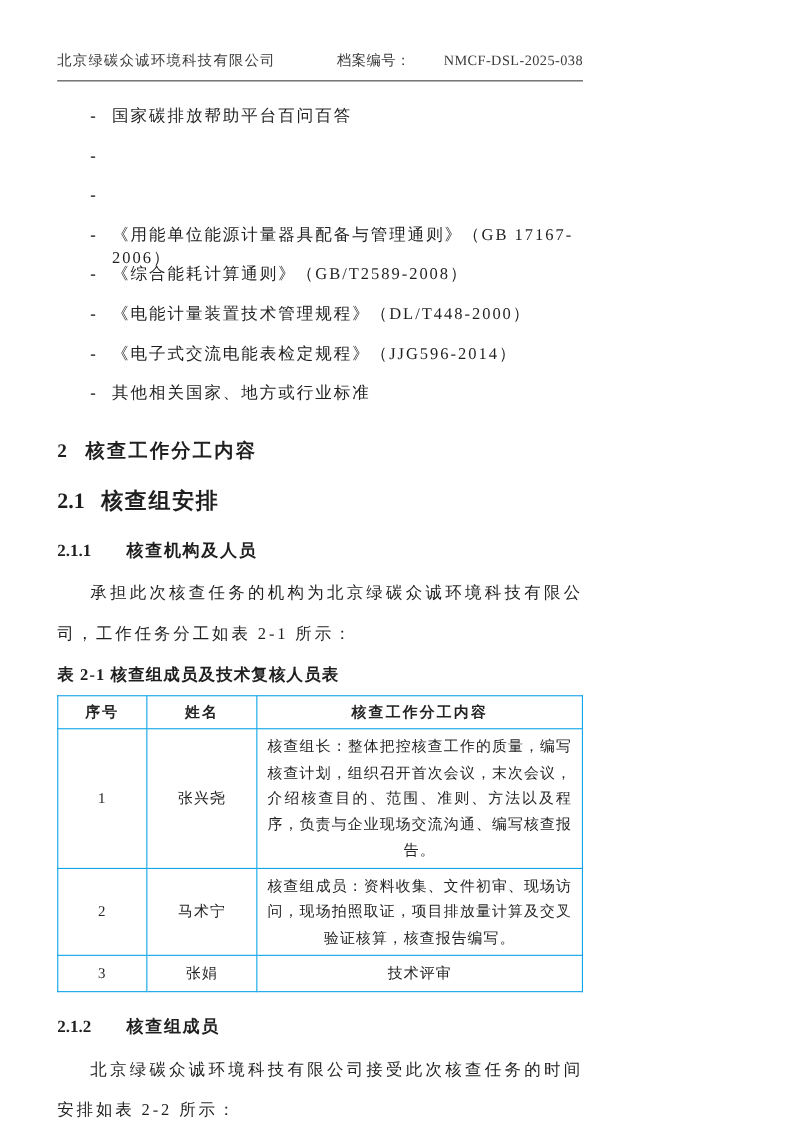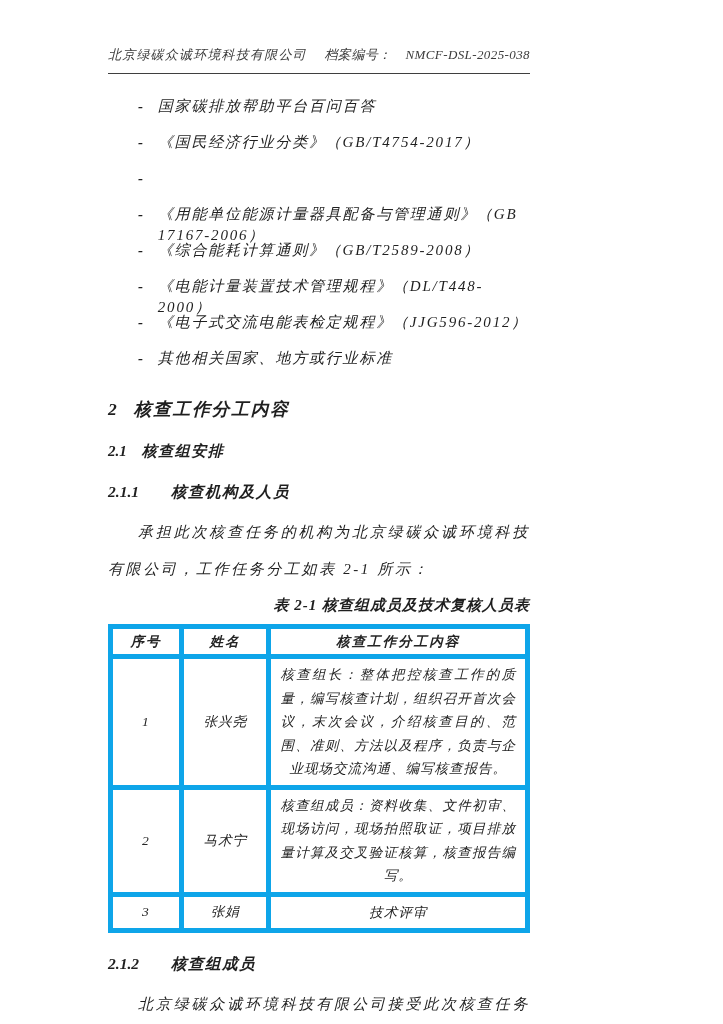--- a/index.html
+++ b/index.html
@@ -3,67 +3,67 @@
 <meta charset="utf-8">
 <style>
   * { margin:0; padding:0; box-sizing:border-box; }
   html,body { width:723px; height:1024px; }
   body {
     background:#ffffff;
     color:#1f1f1f;
     font-family:"Liberation Serif","DejaVu Serif",serif;
     overflow:hidden;
   }
-  .page { width:629px; height:1024px; padding:46px 99px 0 108px;font-style:italic; }
+  .page { width:629px; height:1024px; padding:46px 99px 0 52px; }
 
   
   .doc-header {
     display:flex; justify-content:space-between; align-items:baseline;
     font-size:13px; letter-spacing:1.2px; color:#3a3a3a;
     padding-bottom:9px; border-bottom:1.5px solid #3f3f3f;
   }
   .doc-header .right { letter-spacing:0.4px; }
-  .doc-header .archive-num { margin-left:14px; font-family:"Liberation Serif","DejaVu Serif",serif; }
+  .doc-header .archive-num { margin-left:30px; font-family:"Liberation Serif","DejaVu Serif",serif; }
 
   
   .refs { list-style:none; margin-top:22px; }
   .refs li {
     display:flex; align-items:flex-start;
     font-size:15px; letter-spacing:1.8px; line-height:21px;
     height:36px; padding-left:30px;
   }
   .refs .bullet { margin-right:13px; font-weight:bold; }
 
   
   .h-l1 { font-size:17.5px; font-weight:bold; letter-spacing:2px; margin-top:13px; }
   .h-l1 .num { margin-right:17px; letter-spacing:0; }
-  .h-l2 { font-size:15px; font-weight:bold; letter-spacing:1.5px; margin-top:21px; }
+  .h-l2 { font-size:20px; font-weight:bold; letter-spacing:1.5px; margin-top:21px; }
   .h-l2 .num { margin-right:15px; letter-spacing:0; }
   .h-l3 { font-size:15.5px; font-weight:bold; letter-spacing:1.5px; margin-top:21px; }
   .h-l3 .num { margin-right:32px; letter-spacing:0; }
 
   
   .para {
     margin-top:11px; font-size:15px; line-height:37px;
     letter-spacing:2.6px; text-indent:2em;
     text-align:justify;
   }
 
   
   .tbl-caption {
-    margin-top:8px; text-align:right; font-weight:bold;
+    margin-top:8px; text-align:left; font-weight:bold;
     font-size:15px; letter-spacing:1px;
   }
   table.team {
     margin-top:9px; width:100%; border-collapse:collapse;
     border:1.5px solid #3c3c3c;
     font-size:13.5px; letter-spacing:1px; color:#242424;
   }
   table.team th, table.team td {
-    border:5px solid #0ea5e9; padding:3px 6px; vertical-align:middle;
+    border:1px solid #0ea5e9; padding:3px 6px; vertical-align:middle;
   }
   table.team th { font-weight:bold; height:30px; letter-spacing:2px; }
   table.team td.c { text-align:center; }
   table.team td.duty {
     text-align:justify; text-align-last:center;
     line-height:23.5px; padding:4px 9px;
   }
   table.team td.duty-center { text-align:right; }
   table.team tr.r1 td { height:96px; }
   table.team tr.r2 td { height:70px; }
@@ -87,40 +87,39 @@
     </span>
   </div>
 
   <ul class="refs">
     <li>
       <span class="bullet">-</span>
       <span>国家碳排放帮助平台百问百答</span>
     </li>
     <li>
       <span class="bullet">-</span>
-      <span>《国民经济行业分类》（GB/T4754-2017）</span>
     </li>
     <li>
       <span class="bullet">-</span>
     </li>
     <li>
       <span class="bullet">-</span>
       <span>《用能单位能源计量器具配备与管理通则》（GB 17167-2006）</span>
     </li>
     <li>
       <span class="bullet">-</span>
       <span>《综合能耗计算通则》（GB/T2589-2008）</span>
     </li>
     <li>
       <span class="bullet">-</span>
       <span>《电能计量装置技术管理规程》（DL/T448-2000）</span>
     </li>
     <li>
       <span class="bullet">-</span>
-      <span>《电子式交流电能表检定规程》（JJG596-2012）</span>
+      <span>《电子式交流电能表检定规程》（JJG596-2014）</span>
     </li>
     <li>
       <span class="bullet">-</span>
       <span>其他相关国家、地方或行业标准</span>
     </li>
   </ul>
 
   <div class="h-l1">
     <span class="num">2</span><span>核查工作分工内容</span>
   </div>

